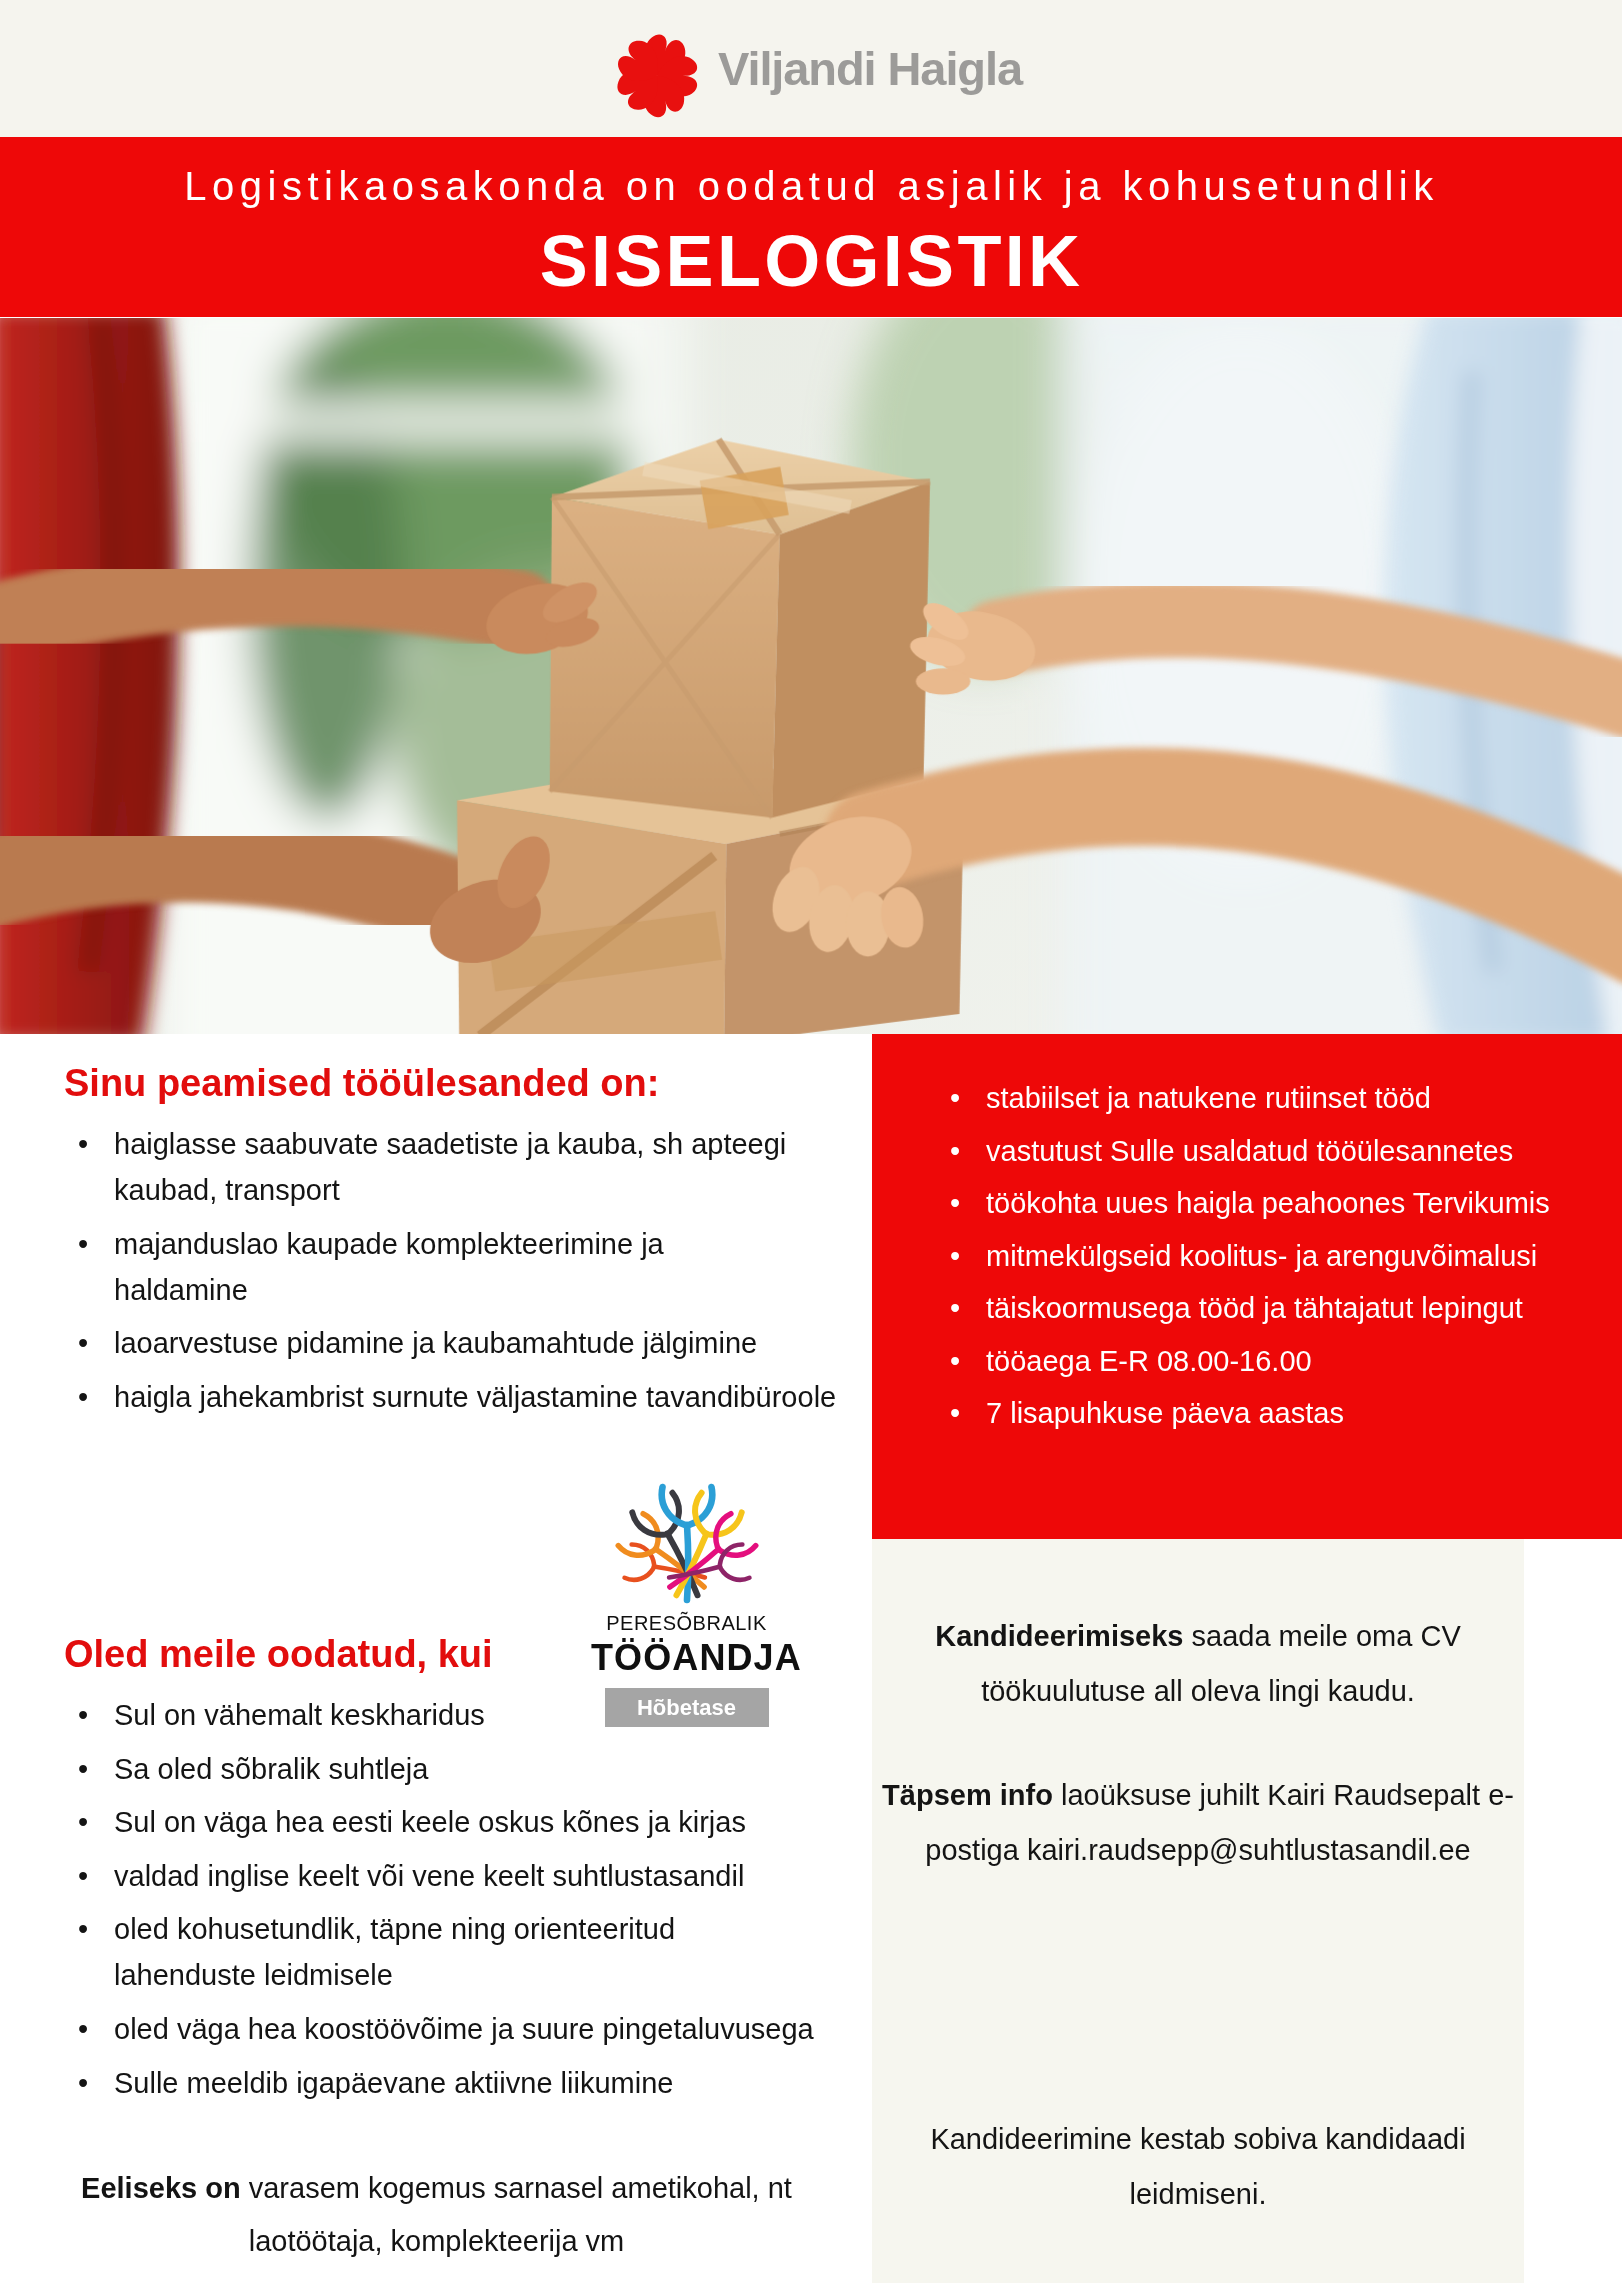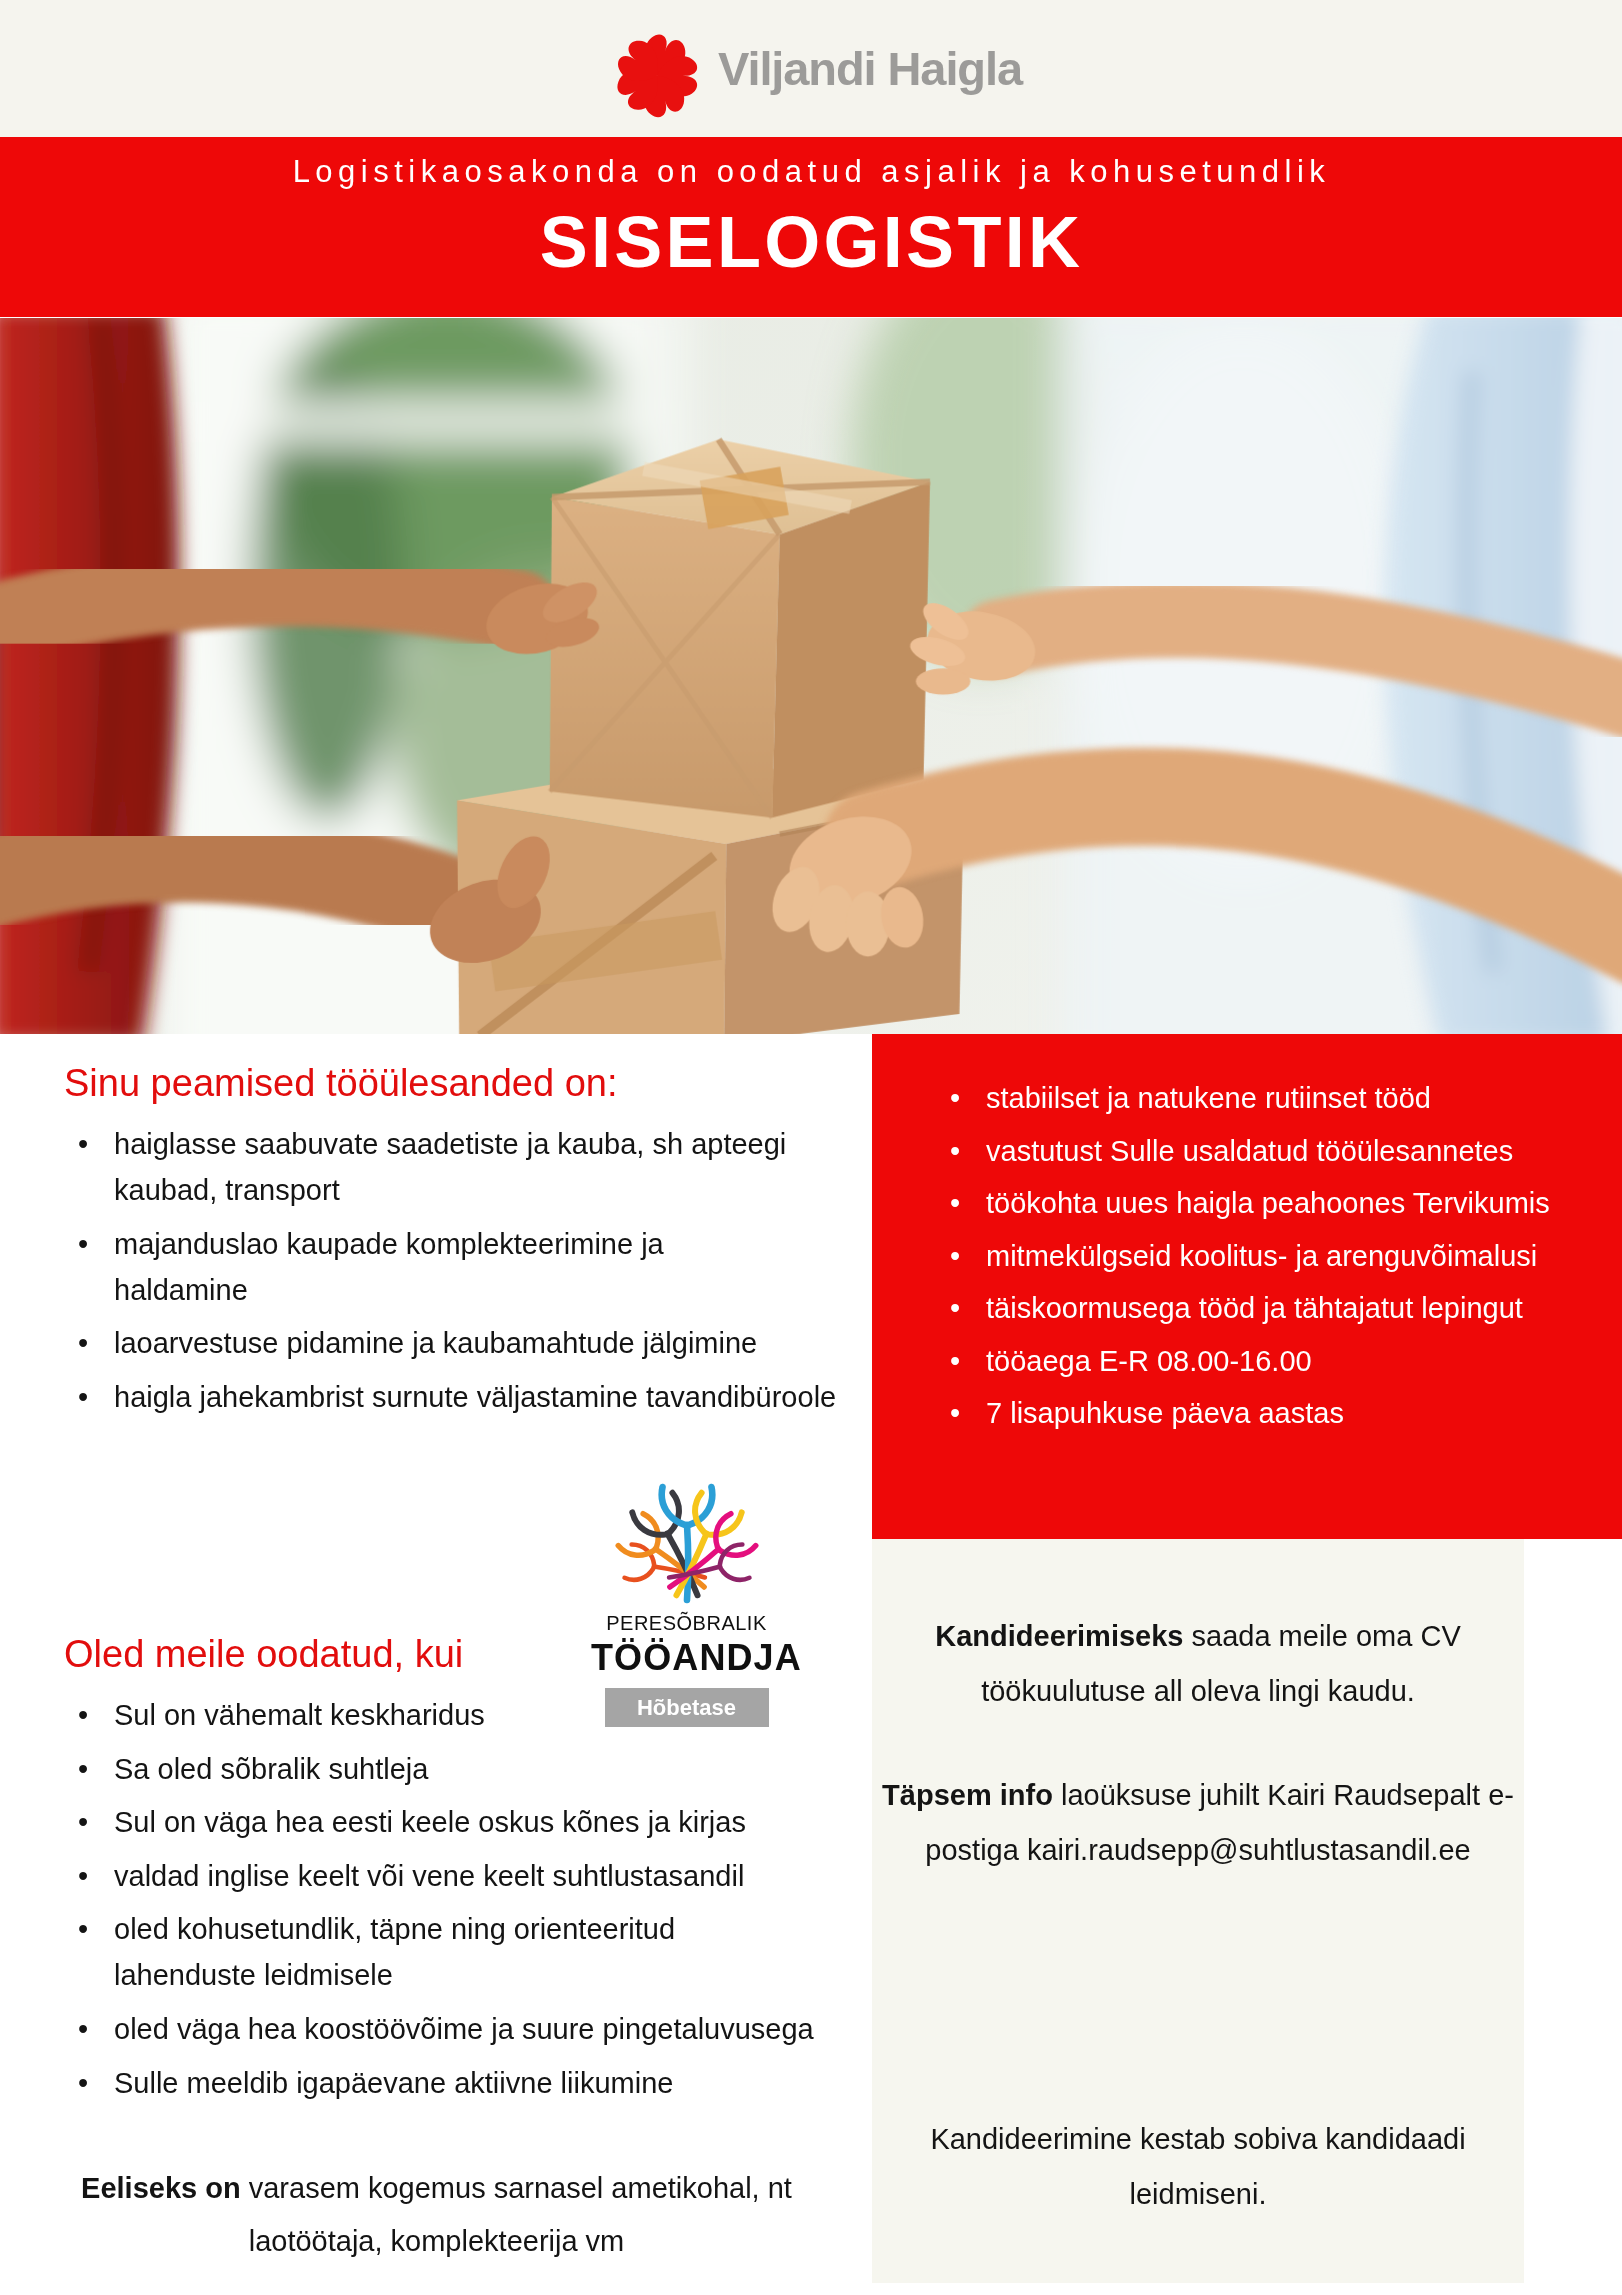--- a/index.html
+++ b/index.html
@@ -12,28 +12,28 @@
     position:absolute;top:0;left:0;width:1623px;height:137px;background:#f5f4ee;
     display:flex;align-items:center;justify-content:center;gap:5px;
   }
   .logo-flower{width:112px;height:112px;flex:0 0 auto;}
   .logo-text{font-size:47px;font-weight:bold;color:#9c9b99;letter-spacing:-1.1px;}
   
   .banner{
     position:absolute;top:137px;left:0;width:1623px;height:180px;background:#ee0808;
     color:#fff;text-align:center;
   }
-  .banner-subtitle{margin-top:17px;font-size:31px;font-weight:300;letter-spacing:5.5px;}
+  .banner-subtitle{margin-top:27px;font-size:40px;font-weight:300;letter-spacing:5.5px;}
   .banner-title{margin-top:11px;font-size:72px;font-weight:bold;letter-spacing:3.3px;}
   
   .photo{position:absolute;top:318px;left:0;width:1623px;height:716px;overflow:hidden;}
   .photo svg{display:block;}
   
   .section-heading{
-    position:absolute;font-size:38px;font-weight:normal;color:#e20d0d;white-space:nowrap;text-align:center;
+    position:absolute;font-size:38px;font-weight:bold;color:#e20d0d;white-space:nowrap;text-align:center;
   }
   #tasks-heading{left:64px;top:1062px;}
   #welcome-heading{left:64px;top:1633px;}
   ul.blist{position:absolute;list-style:none;margin:0;padding:0;}
   ul.blist li{
     position:relative;padding-left:50px;font-size:29px;line-height:46px;
     margin-bottom:7.6px;color:#141414;
   }
   ul.blist li::before{content:"\2022";position:absolute;left:14px;top:0;}
   #tasks-list{left:64px;top:1121px;width:796px;}

